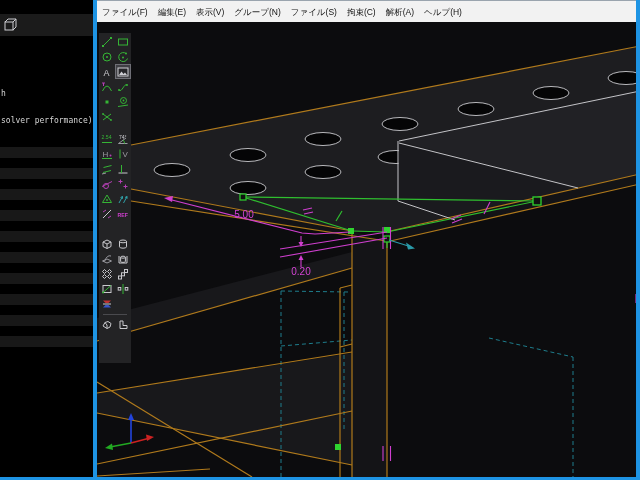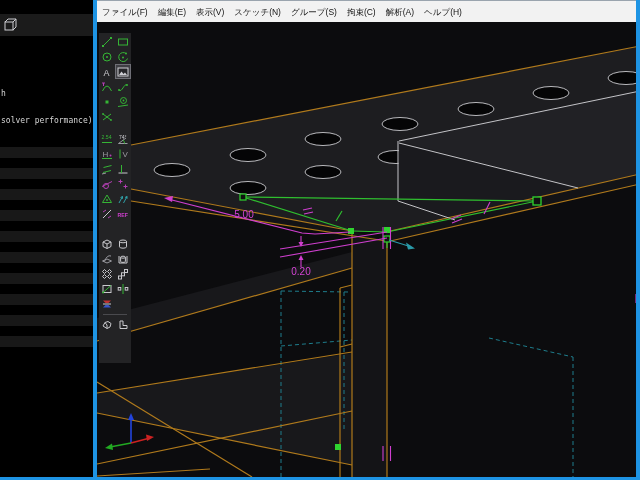--- a/index.html
+++ b/index.html
@@ -173,22 +173,22 @@
   </div>
   <div class="lp-line" style="top:89px">h</div>
   <div class="lp-line" style="top:116px">solver performance)</div>
   <div id="lp-stripes"></div>
 </div>
 
 <div id="menubar">
   <span class="menu-item">ファイル(F)</span>
   <span class="menu-item">編集(E)</span>
   <span class="menu-item">表示(V)</span>
-  <span class="menu-item">スケッチ(N)</span>
-  <span class="menu-item">グループ(S)</span>
+  <span class="menu-item">グループ(N)</span>
+  <span class="menu-item">ファイル(S)</span>
   <span class="menu-item">拘束(C)</span>
   <span class="menu-item">解析(A)</span>
   <span class="menu-item">ヘルプ(H)</span>
 </div>
 
 <div id="toolbar">
 
   <div class="tgroup">
     <div class="tcell">
       <svg width="12" height="12">

